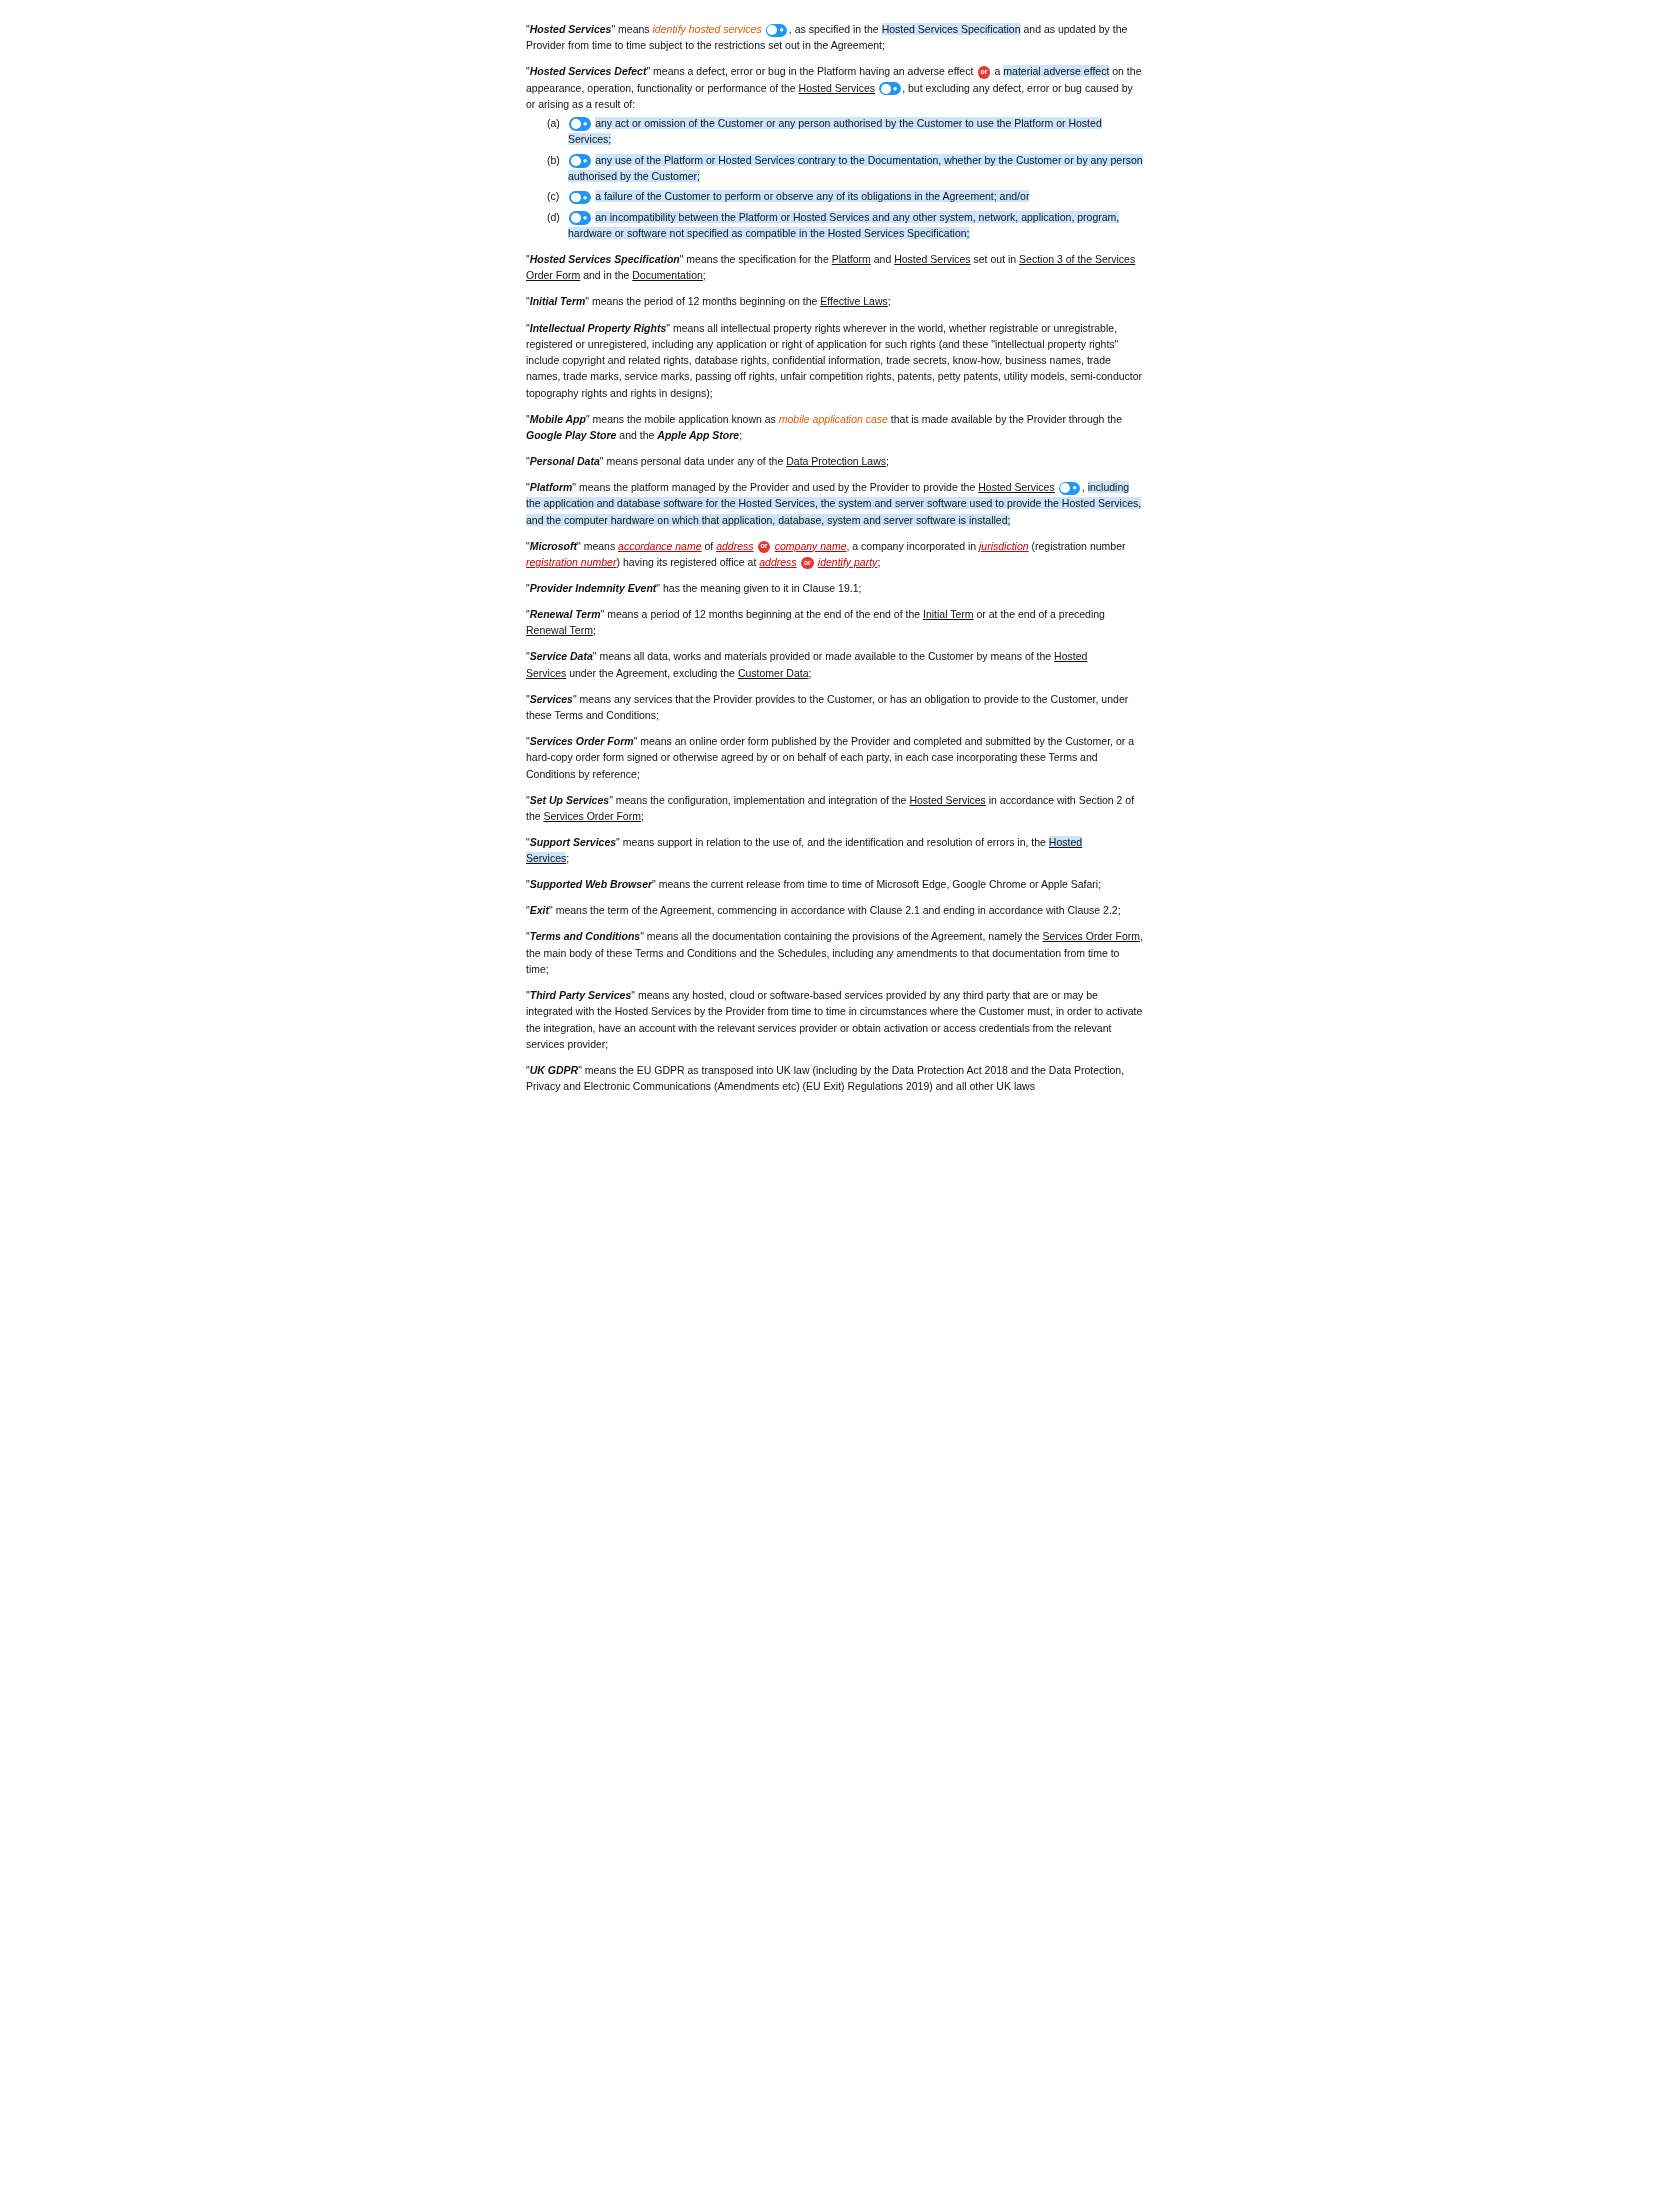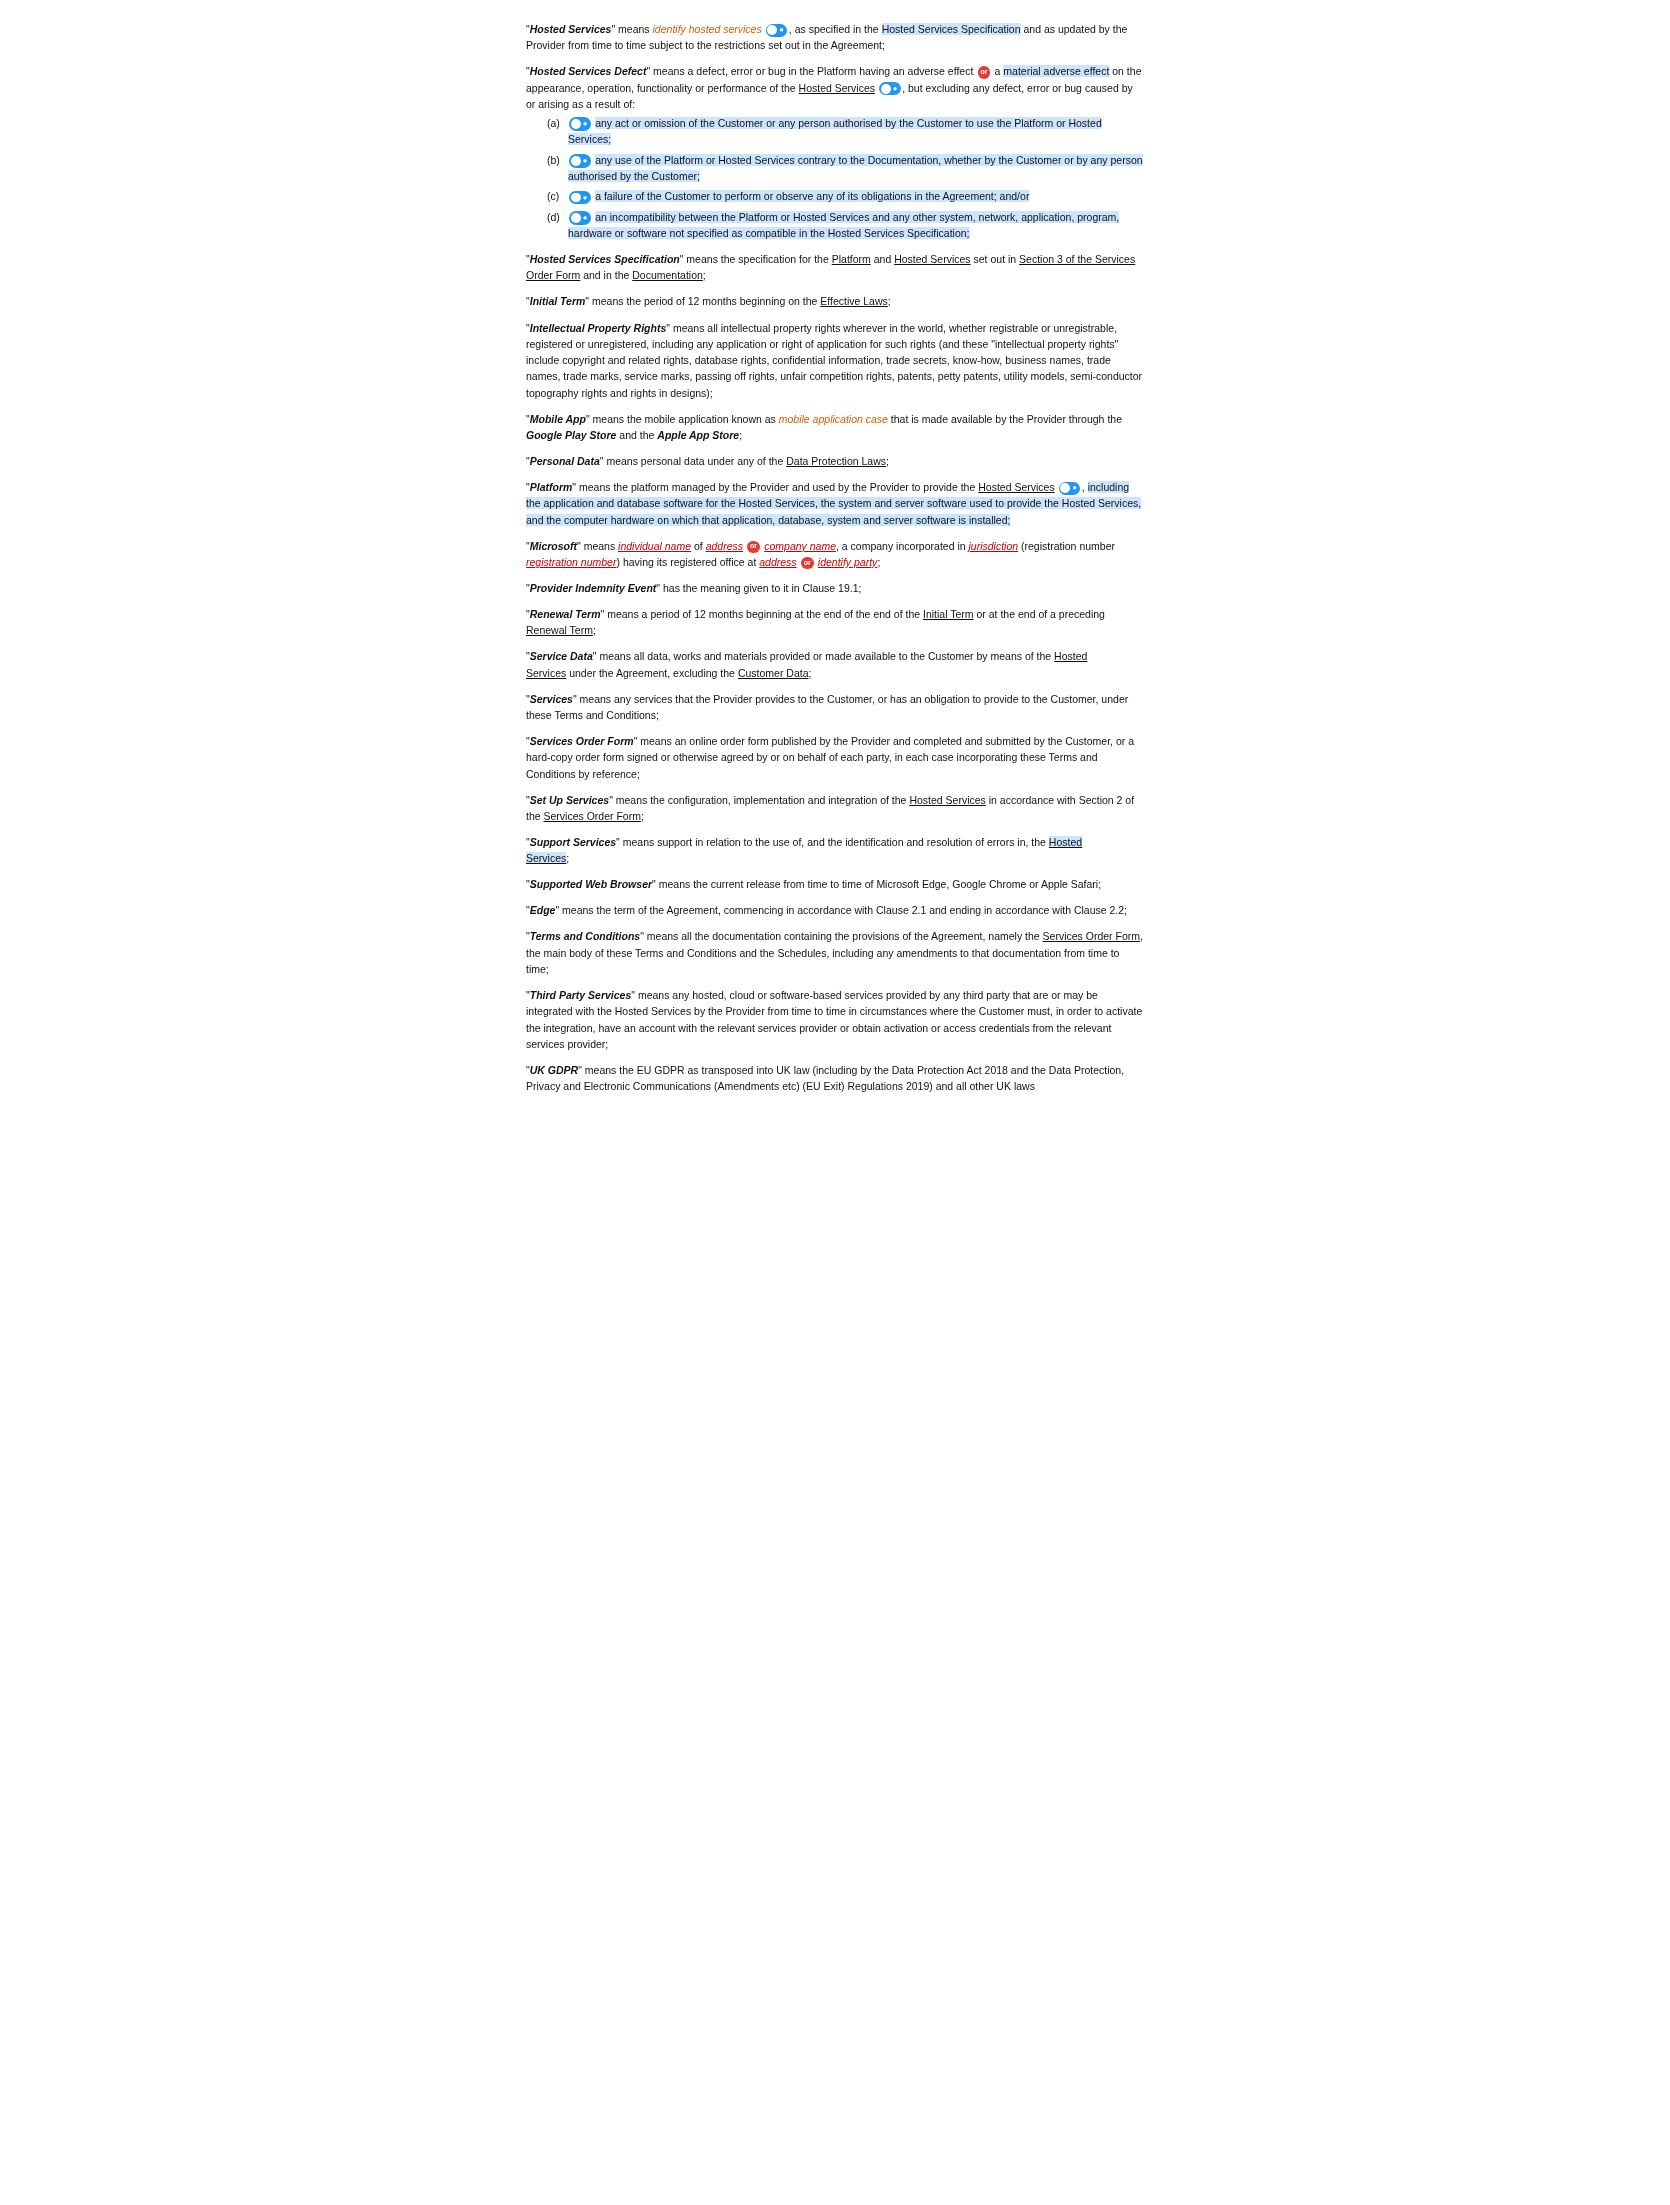--- a/index.html
+++ b/index.html
@@ -180,21 +180,21 @@
   <div class="definition-block">
     <p>
       "<span class="bold-term">Platform</span>" means the platform managed by the Provider and used by the Provider to provide the <span class="underline">Hosted Services</span>
       <span class="toggle"><span class="toggle-circle"></span>●</span>,
       <span class="highlight-blue">including the application and database software for the Hosted Services, the system and server software used to provide the Hosted Services, and the computer hardware on which that application, database, system and server software is installed;</span>
     </p>
   </div>
 
   <div class="definition-block">
     <p>
-      "<span class="bold-term">Microsoft</span>" means <span class="red-italic">individual name</span> of <span class="red-italic">address</span>
+      "<span class="bold-term">Microsoft</span>" means <span class="red-italic">accordance name</span> of <span class="red-italic">address</span>
       <span class="or-badge">or</span>
       <span class="red-italic">company name</span>, a company incorporated in <span class="red-italic">jurisdiction</span> (registration number <span class="red-italic">registration number</span>) having its registered office at <span class="red-italic">address</span>
       <span class="or-badge">or</span>
       <span class="red-italic">identify party</span>;
     </p>
   </div>
 
   <div class="definition-block">
     <p>
       "<span class="bold-term">Provider Indemnity Event</span>" has the meaning given to it in Clause 19.1;
@@ -238,21 +238,21 @@
   </div>
 
   <div class="definition-block">
     <p>
       "<span class="bold-term">Supported Web Browser</span>" means the current release from time to time of Microsoft Edge, Google Chrome or Apple Safari;
     </p>
   </div>
 
   <div class="definition-block">
     <p>
-      "<span class="bold-term">Edge</span>" means the term of the Agreement, commencing in accordance with Clause 2.1 and ending in accordance with Clause 2.2;
+      "<span class="bold-term">Exit</span>" means the term of the Agreement, commencing in accordance with Clause 2.1 and ending in accordance with Clause 2.2;
     </p>
   </div>
 
   <div class="definition-block">
     <p>
       "<span class="bold-term">Terms and Conditions</span>" means all the documentation containing the provisions of the Agreement, namely the <span class="underline">Services Order Form</span>, the main body of these Terms and Conditions and the Schedules, including any amendments to that documentation from time to time;
     </p>
   </div>
 
   <div class="definition-block">

